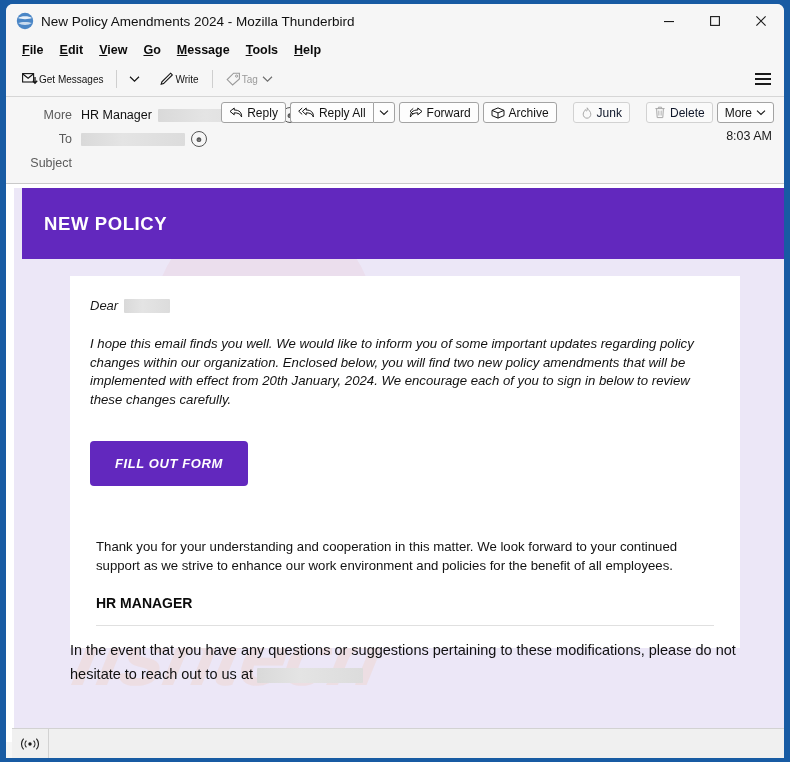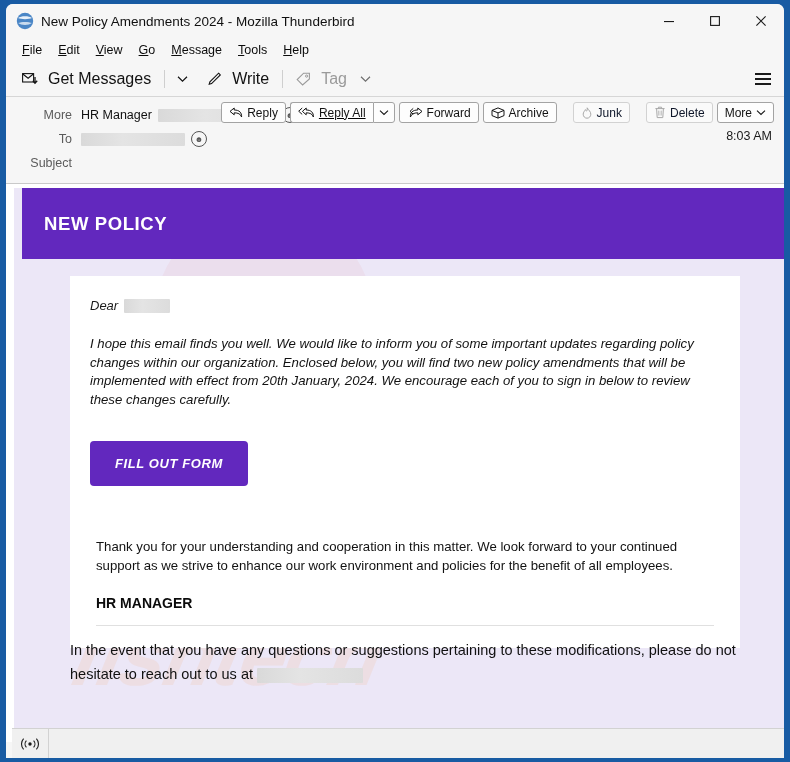--- a/index.html
+++ b/index.html
@@ -66,20 +66,21 @@
   .win-btn svg { display: block; }
 
   
   #menubar {
     height: 24px;
     background: #f6f6f6;
     display: flex;
     align-items: center;
     padding-left: 8px;
     border-bottom: 0;
+    font-weight: bold;
   }
   .menu-item {
     font-size: 12.5px;
     color: #0b0b0b;
     padding: 2px 8px 3px 8px;
     white-space: nowrap;
     cursor: default;
   }
   .menu-item u { text-decoration: underline; }
 
@@ -89,22 +90,22 @@
     background: #f6f6f6;
     display: flex;
     align-items: center;
     padding-left: 10px;
     position: relative;
     border-bottom: 1px solid #d6d6d6;
   }
   .tb-btn {
     display: flex;
     align-items: center;
-    gap: 10px;
-    font-size: 16px;
+    gap: 1px;
+    font-size: 10px;
     color: #121212;
     padding: 3px 6px;
     border-radius: 3px;
     white-space: nowrap;
     cursor: default;
     justify-content: center;
   }
   .tb-btn.muted { color: #9a9a9a; }
   .tb-sep {
     width: 1px;
@@ -205,21 +206,20 @@
   }
   .act-btn.disabled {
     color: #0f172a;
     border-color: #d2d2d2;
     background: #fafafa;
     margin-left: 12px;
   }
   .act-group {
     display: flex;
     align-items: center;
-    text-decoration: underline;
   }
   .act-group .act-btn:first-child {
     border-radius: 3px 0 0 3px;
     border-right: none;
   }
   .act-group .act-btn:last-child {
     border-radius: 0 3px 3px 0;
     padding: 3px 5px;
   }
   #msg-time {

